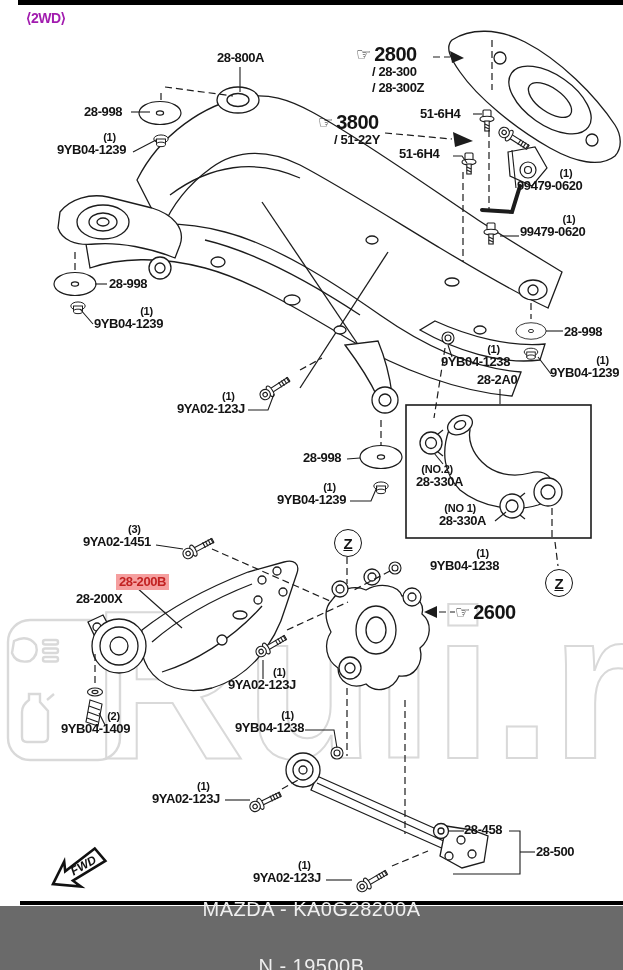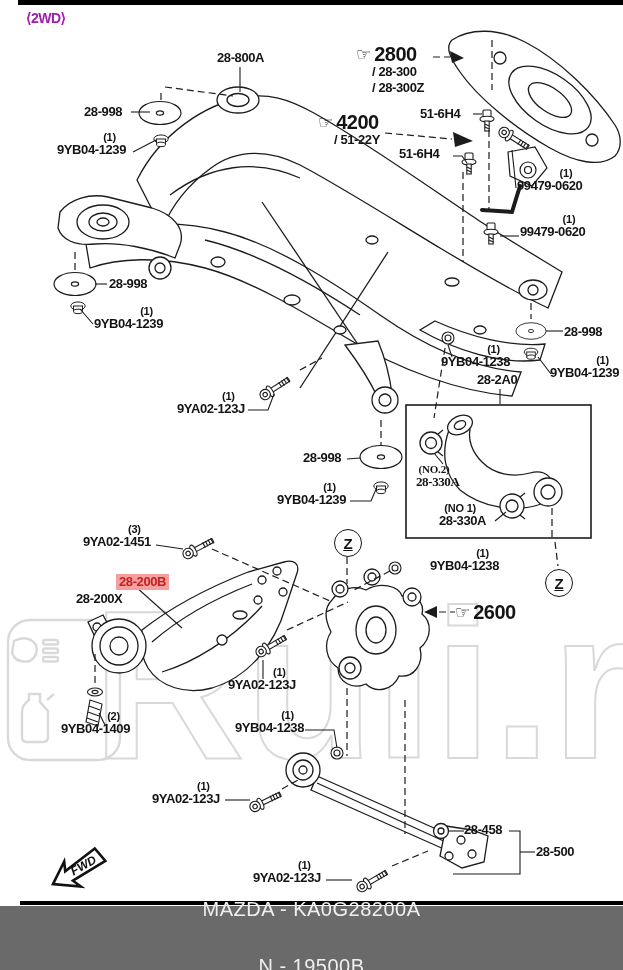--- a/index.html
+++ b/index.html
@@ -298,21 +298,21 @@
       <div class="plabel" style="left: 399px; top: 147px;"><span class="txt">51-6H4</span></div>
       <div class="plabel" style="left: 517px; top: 167px;"><span class="qty">(1)</span><span class="txt">99479-0620</span></div>
       <div class="plabel" style="left: 520px; top: 213px;"><span class="qty">(1)</span><span class="txt">99479-0620</span></div>
       <div class="plabel" style="left: 109px; top: 277px;"><span class="txt">28-998</span></div>
       <div class="plabel" style="left: 94px; top: 305px;"><span class="qty">(1)</span><span class="txt">9YB04-1239</span></div>
       <div class="plabel" style="left: 177px; top: 390px;"><span class="qty">(1)</span><span class="txt">9YA02-123J</span></div>
       <div class="plabel" style="left: 441px; top: 343px;"><span class="qty">(1)</span><span class="txt">9YB04-1238</span></div>
       <div class="plabel" style="left: 564px; top: 325px;"><span class="txt">28-998</span></div>
       <div class="plabel" style="left: 550px; top: 354px;"><span class="qty">(1)</span><span class="txt">9YB04-1239</span></div>
       <div class="plabel" style="left: 477px; top: 373px;"><span class="txt">28-2A0</span></div>
-      <div class="plabel" style="left: 416px; top: 463px; font-family: Liberation Serif, serif;"><span class="qty">(NO.2)</span><span class="txt">28-330A</span></div>
+      <div class="plabel" style="left: 416px; top: 463px;"><span class="qty">(NO.2)</span><span class="txt">28-330A</span></div>
       <div class="plabel" style="left: 439px; top: 502px;"><span class="qty">(NO 1)</span><span class="txt">28-330A</span></div>
       <div class="plabel" style="left: 303px; top: 451px;"><span class="txt">28-998</span></div>
       <div class="plabel" style="left: 277px; top: 481px;"><span class="qty">(1)</span><span class="txt">9YB04-1239</span></div>
       <div class="plabel" style="left: 83px; top: 523px;"><span class="qty">(3)</span><span class="txt">9YA02-1451</span></div>
       <div class="plabel hl" style="left: 76px; top: 575px;"><span class="txt">28-200B</span></div>
       <div class="plabel" style="left: 76px; top: 592px;"><span class="txt">28-200X</span></div>
       <div class="plabel" style="left: 430px; top: 547px;"><span class="qty">(1)</span><span class="txt">9YB04-1238</span></div>
       <div class="plabel" style="left: 228px; top: 666px;"><span class="qty">(1)</span><span class="txt">9YA02-123J</span></div>
       <div class="plabel" style="left: 61px; top: 710px;"><span class="qty">(2)</span><span class="txt">9YB04-1409</span></div>
       <div class="plabel" style="left: 235px; top: 709px;"><span class="qty">(1)</span><span class="txt">9YB04-1238</span></div>
@@ -326,21 +326,21 @@
         <div class="row">
           <span class="hand">☞</span>
           <span class="code">2800</span>
         </div>
         <div class="sub">/ 28-300</div>
         <div class="sub">/ 28-300Z</div>
       </div>
       <div class="ref" style="left: 318px; top: 112px;">
         <div class="row">
           <span class="hand">☞</span>
-          <span class="code">4200</span>
+          <span class="code">3800</span>
         </div>
         <div class="sub">/ 51-22Y</div>
       </div>
       <div class="ref" style="left: 455px; top: 602px;">
         <div class="row">
           <span class="hand">☞</span>
           <span class="code">2600</span>
         </div>
       </div>
     </div>

